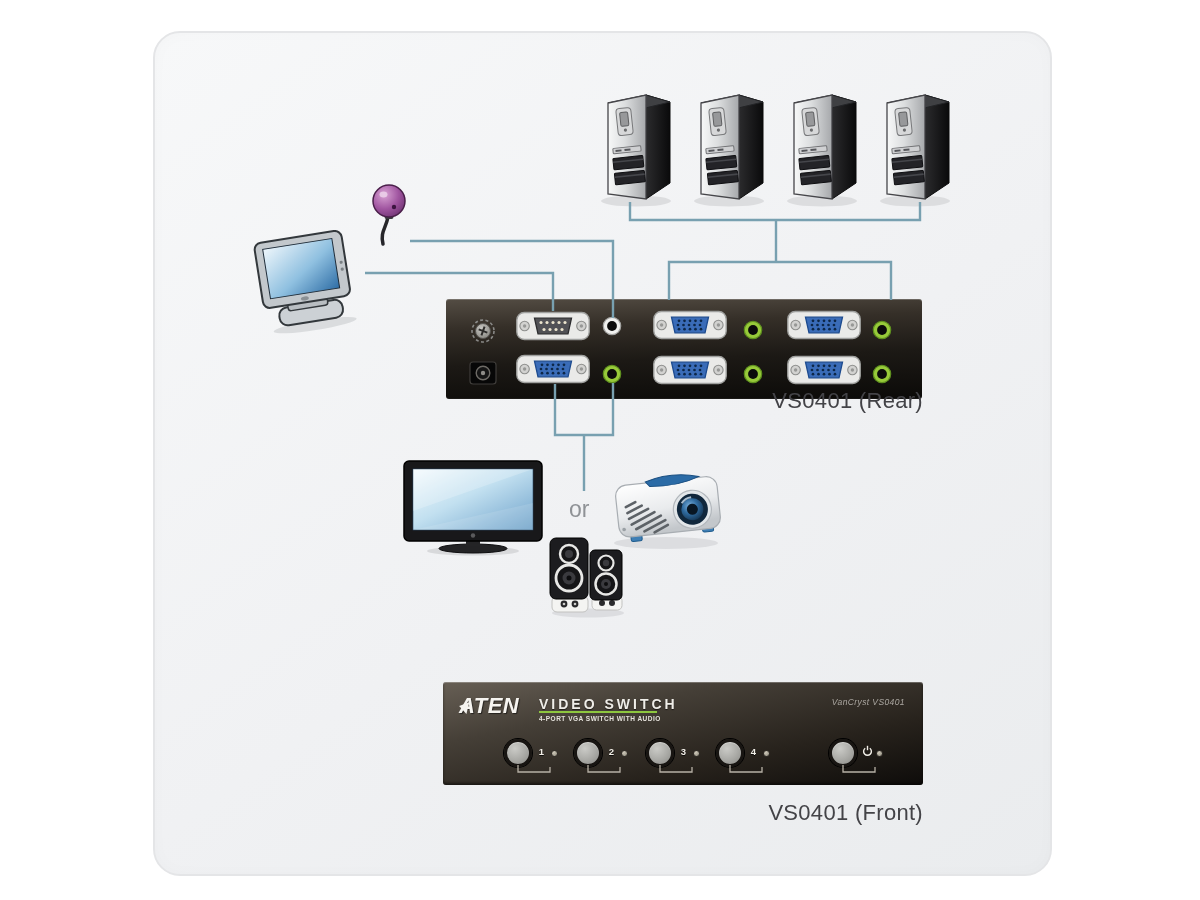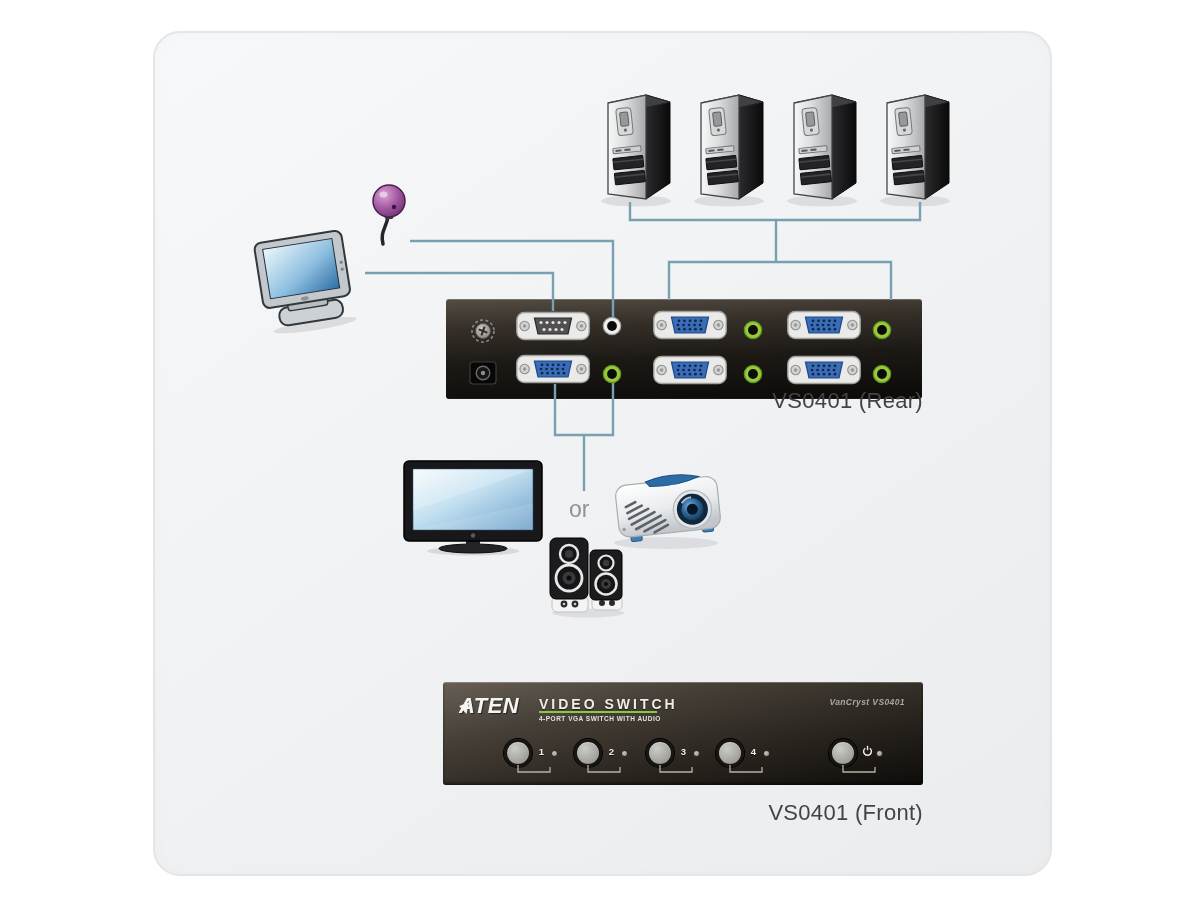--- a/index.html
+++ b/index.html
@@ -27,21 +27,21 @@
   .aten-logo{position:absolute;left:16px;top:11px;font-size:22px;font-weight:800;font-style:italic;
         color:#f6f4f0;letter-spacing:0.5px;text-shadow:1px 1px 1px rgba(0,0,0,0.55);}
   .aten-logo::before{content:"";position:absolute;left:0px;top:8px;width:0;height:0;
         border-top:6px solid transparent;border-bottom:6px solid transparent;
         border-right:9px solid #f6f4f0;transform:rotate(14deg);}
   .fp-title{position:absolute;left:96px;top:14px;font-size:14px;font-weight:bold;letter-spacing:3px;
         color:#efede8;text-shadow:0 1px 1px rgba(0,0,0,0.6);}
   .fp-underline{position:absolute;left:96px;top:29px;width:118px;height:2px;background:#8dc63f;}
   .fp-sub{position:absolute;left:96px;top:33px;font-size:6.5px;font-weight:bold;letter-spacing:0.5px;
         color:#e6e3dd;}
-  .fp-model{position:absolute;right:18px;top:15px;font-size:8.5px;font-style:italic;font-weight:bold;
+  .fp-model{position:absolute;right:18px;top:15px;font-size:8.5px;font-style:italic;font-weight:normal;
         color:#aba7a1;letter-spacing:0.4px;}
   
   .pbtn{position:absolute;top:57px;width:64px;height:38px;}
   .pbtn-circle{position:absolute;left:0;top:0;width:28px;height:28px;border-radius:50%;
         background:radial-gradient(circle at 36% 30%,#cbcbc7 0%,#a9a9a5 55%,#8b8b87 100%);
         border:3px solid #181512;box-shadow:0 0 0 1px #000, inset 0 1px 1px rgba(255,255,255,0.4);
         box-sizing:border-box;}
   .pbtn-digit{position:absolute;left:32px;top:7px;width:11px;text-align:center;font-size:9.5px;
         font-weight:bold;color:#f2efe8;text-shadow:0 1px 0 rgba(0,0,0,0.7);}
   .pbtn-led{position:absolute;left:47px;top:11px;width:5px;height:5px;border-radius:50%;

